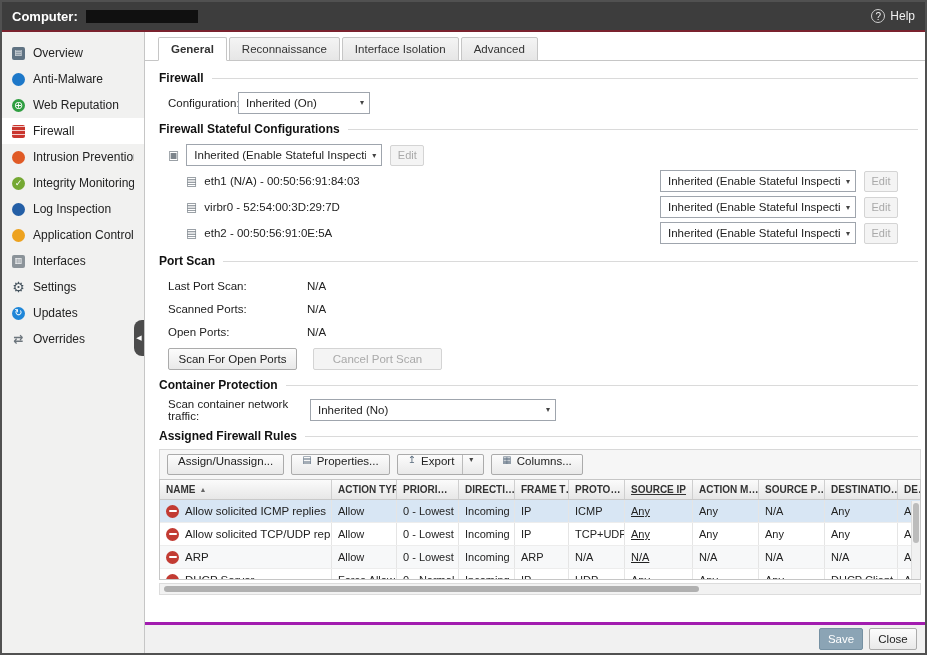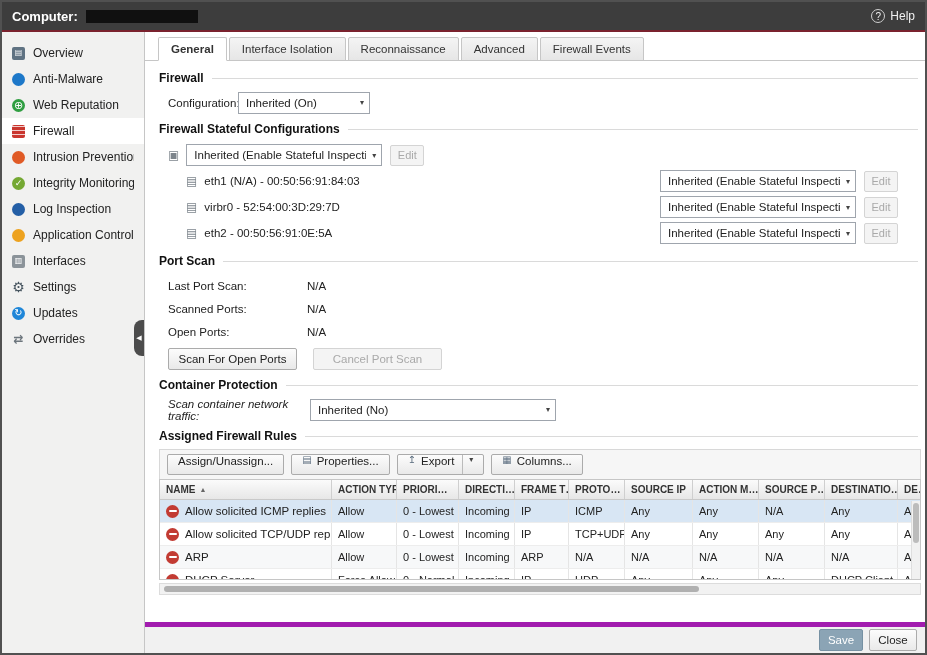--- a/index.html
+++ b/index.html
@@ -61,21 +61,21 @@
 
   
   .page { flex: 1; min-height: 0; overflow: hidden; padding: 2px 0 0 14px; background: #fff; }
   .section-head { display: flex; align-items: center; margin: 8px 0 6px; font-size: 12px; font-weight: bold; color: #111; }
   .section-head::after { content: ""; flex: 1; border-top: 1px solid #dadada; margin: 0 7px 0 8px; }
 
   .frow { display: flex; align-items: center; height: 23px; margin-left: 9px; font-size: 11.5px; color: #222; }
   .flabel { flex: none; }
   .w72 { width: 70px; }
   .w140 { width: 139px; }
-  .w142 { width: 142px; font-style: italic; }
+  .w142 { width: 142px; }
 
   .dd { display: flex; align-items: center; height: 22px; border: 1px solid #9fa5ad; background: #fff; padding: 0 5px 0 7px; font-size: 11.5px; color: #222; cursor: pointer; }
   .dd-text { flex: 1; white-space: nowrap; overflow: hidden; }
   .caret { flex: none; font-size: 8px; color: #444; margin-left: 6px; }
   .dd155 { width: 132px; } .dd196 { width: 196px; } .dd246 { width: 246px; }
 
   .dot { flex: none; width: 9px; height: 9px; border-radius: 50%; background: #3fae49; margin-right: 13px; }
 
   .sf-row { display: flex; align-items: center; height: 26px; margin-left: 9px; padding-right: 27px; font-size: 11.5px; color: #222; }
   .sf-row.indent { margin-left: 27px; }
@@ -100,35 +100,35 @@
 
   .grid-wrap { position: relative; width: 762px; height: 101px; border: 1px solid #c6c6c6; overflow: hidden; background: #fff; }
   .grid { width: 790px; }
   .g-head { display: flex; height: 20px; background: linear-gradient(#fbfbfb, #e7e7e7); border-bottom: 1px solid #c9c9c9; }
   .cell { flex: none; padding: 0 6px; font-size: 11px; line-height: 22px; white-space: nowrap; overflow: hidden;
     border-right: 1px solid #e5e5e5; color: #222; }
   .cell.h { font-size: 10px; font-weight: bold; border-right: 1px solid #cfcfcf; color: #333;
     display: flex; align-items: center; gap: 4px; line-height: 20px; cursor: pointer; }
   .sort { font-size: 7px; color: #666; }
   .c0 { width: 172px; } .c1 { width: 65px; } .c2 { width: 62px; } .c3 { width: 56px; } .c4 { width: 54px; }
-  .c5 { width: 56px; } .c6 { width: 68px; } .c7 { width: 66px; } .c8 { width: 66px; } .c9 { width: 73px; } .c10 { width: 52px; }
+  .c5 { width: 56px; } .c6 { width: 68px; text-decoration: underline; } .c7 { width: 66px; } .c8 { width: 66px; } .c9 { width: 73px; } .c10 { width: 52px; }
   .g-row { display: flex; height: 23px; border-bottom: 1px solid #ededed; background: #fff; cursor: pointer; }
   .g-row.alt { background: #f7f8f9; }
   .g-row.sel { background: #d8e6f4; }
   .namecell { display: flex; align-items: center; gap: 6px; font-size: 11.5px; }
   .rule-icon { flex: none; width: 13px; height: 13px; border-radius: 50%; background: #c23b33; position: relative; }
   .rule-icon::after { content: ""; position: absolute; left: 2.5px; right: 2.5px; top: 5.5px; height: 2px; background: #fff; border-radius: 1px; }
 
   .vscroll { position: absolute; top: 21px; right: 0; bottom: 0; width: 9px; background: #f1f1f1; border-left: 1px solid #dedede; }
   .vthumb { position: absolute; top: 2px; left: 1px; width: 6px; height: 40px; background: #bcbcbc; border-radius: 3px; }
   .hscroll { position: relative; width: 762px; height: 12px; margin-top: 3px; background: #f2f2f2; border: 1px solid #dcdcdc; }
   .hthumb { position: absolute; left: 4px; top: 2px; width: 535px; height: 6px; background: #b0b0b0; border-radius: 3px; }
 
   
-  .footer { flex: none; height: 31px; background: #f1f1f1; border-top: 5px solid #a21caf;
+  .footer { flex: none; height: 31px; background: #f1f1f1; border-top: 3px solid #a21caf;
     display: flex; align-items: center; justify-content: flex-end; gap: 6px; padding: 0 8px; }
   .save-btn { width: 44px; background: #8ba4b5; border-color: #7691a3; color: #fff; }
   .close-btn { width: 48px; }
 </style>
 </head>
 <body>
 
 <div class="window">
 
   <header class="titlebar">
@@ -193,24 +193,23 @@
       </div>
       <div class="collapse-handle">
         <span>◀</span>
       </div>
     </nav>
 
     <div class="content">
 
       <div class="tabbar">
         <div class="tab active">General</div>
+        <div class="tab">Reconnaissance</div>
         <div class="tab">Interface Isolation</div>
-        <div class="tab">Reconnaissance</div>
         <div class="tab">Advanced</div>
-        <div class="tab">Firewall Events</div>
       </div>
 
       <div class="page">
 
         <div class="section-head">
           <span>Firewall</span>
         </div>
         <div class="frow">
           <span class="flabel w72">Configuration:</span>
           <div class="dd dd155">

